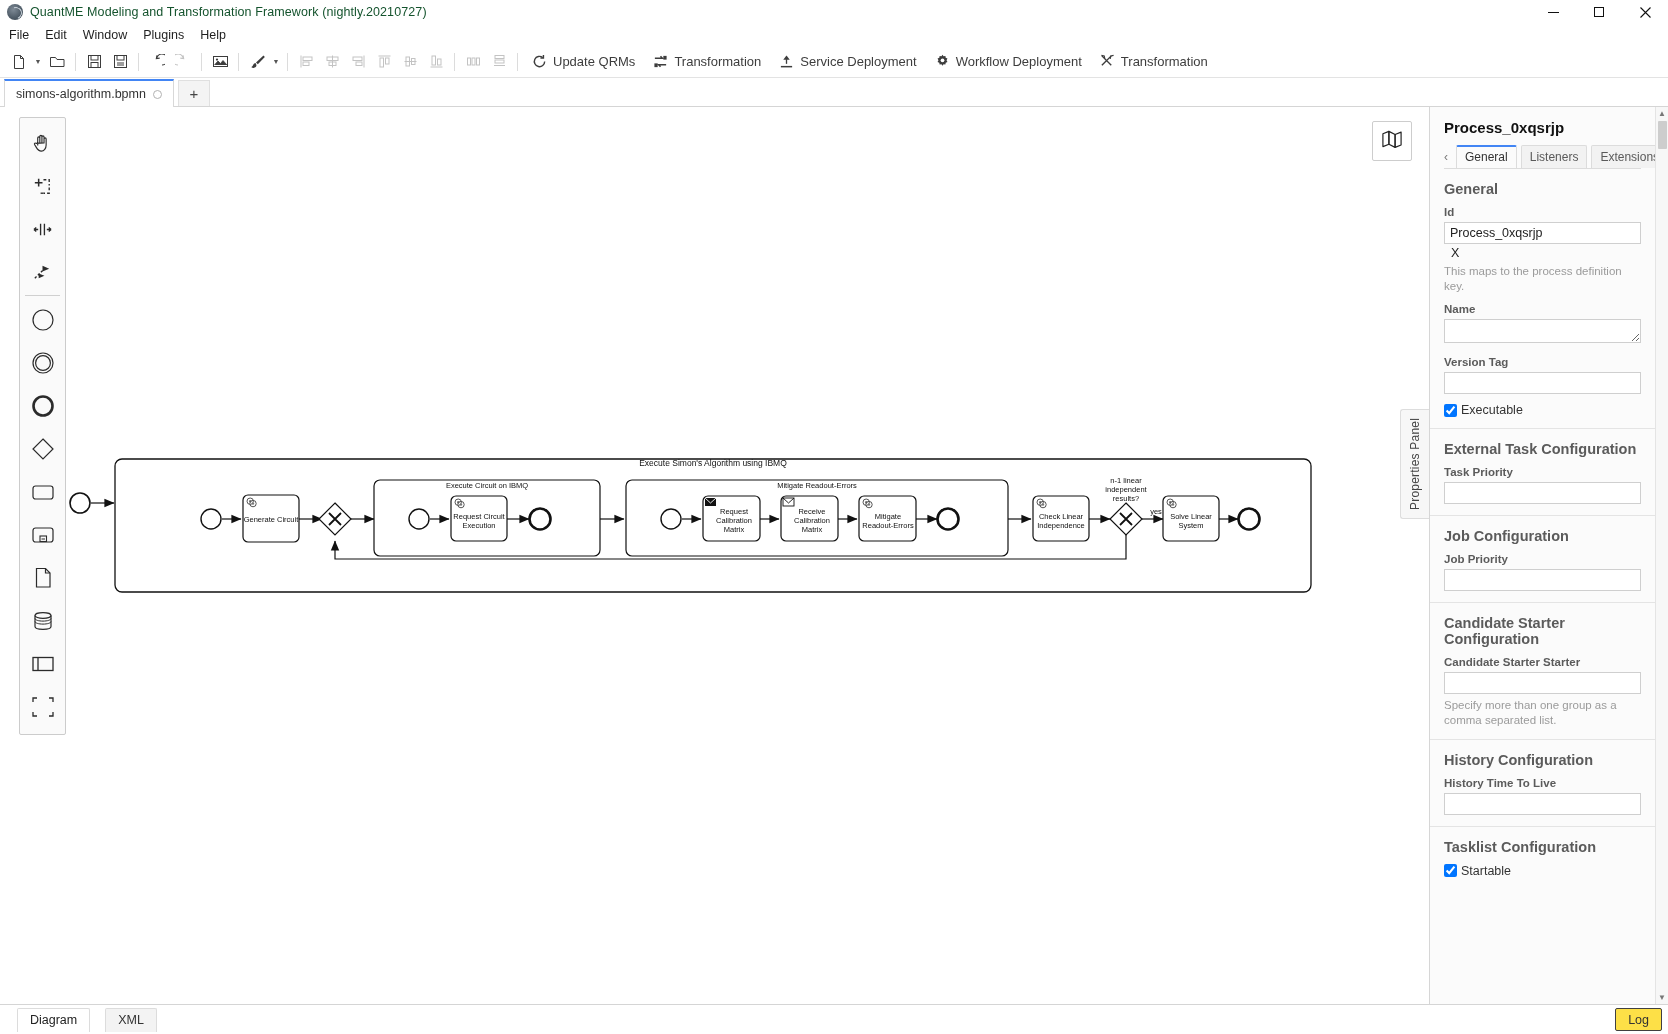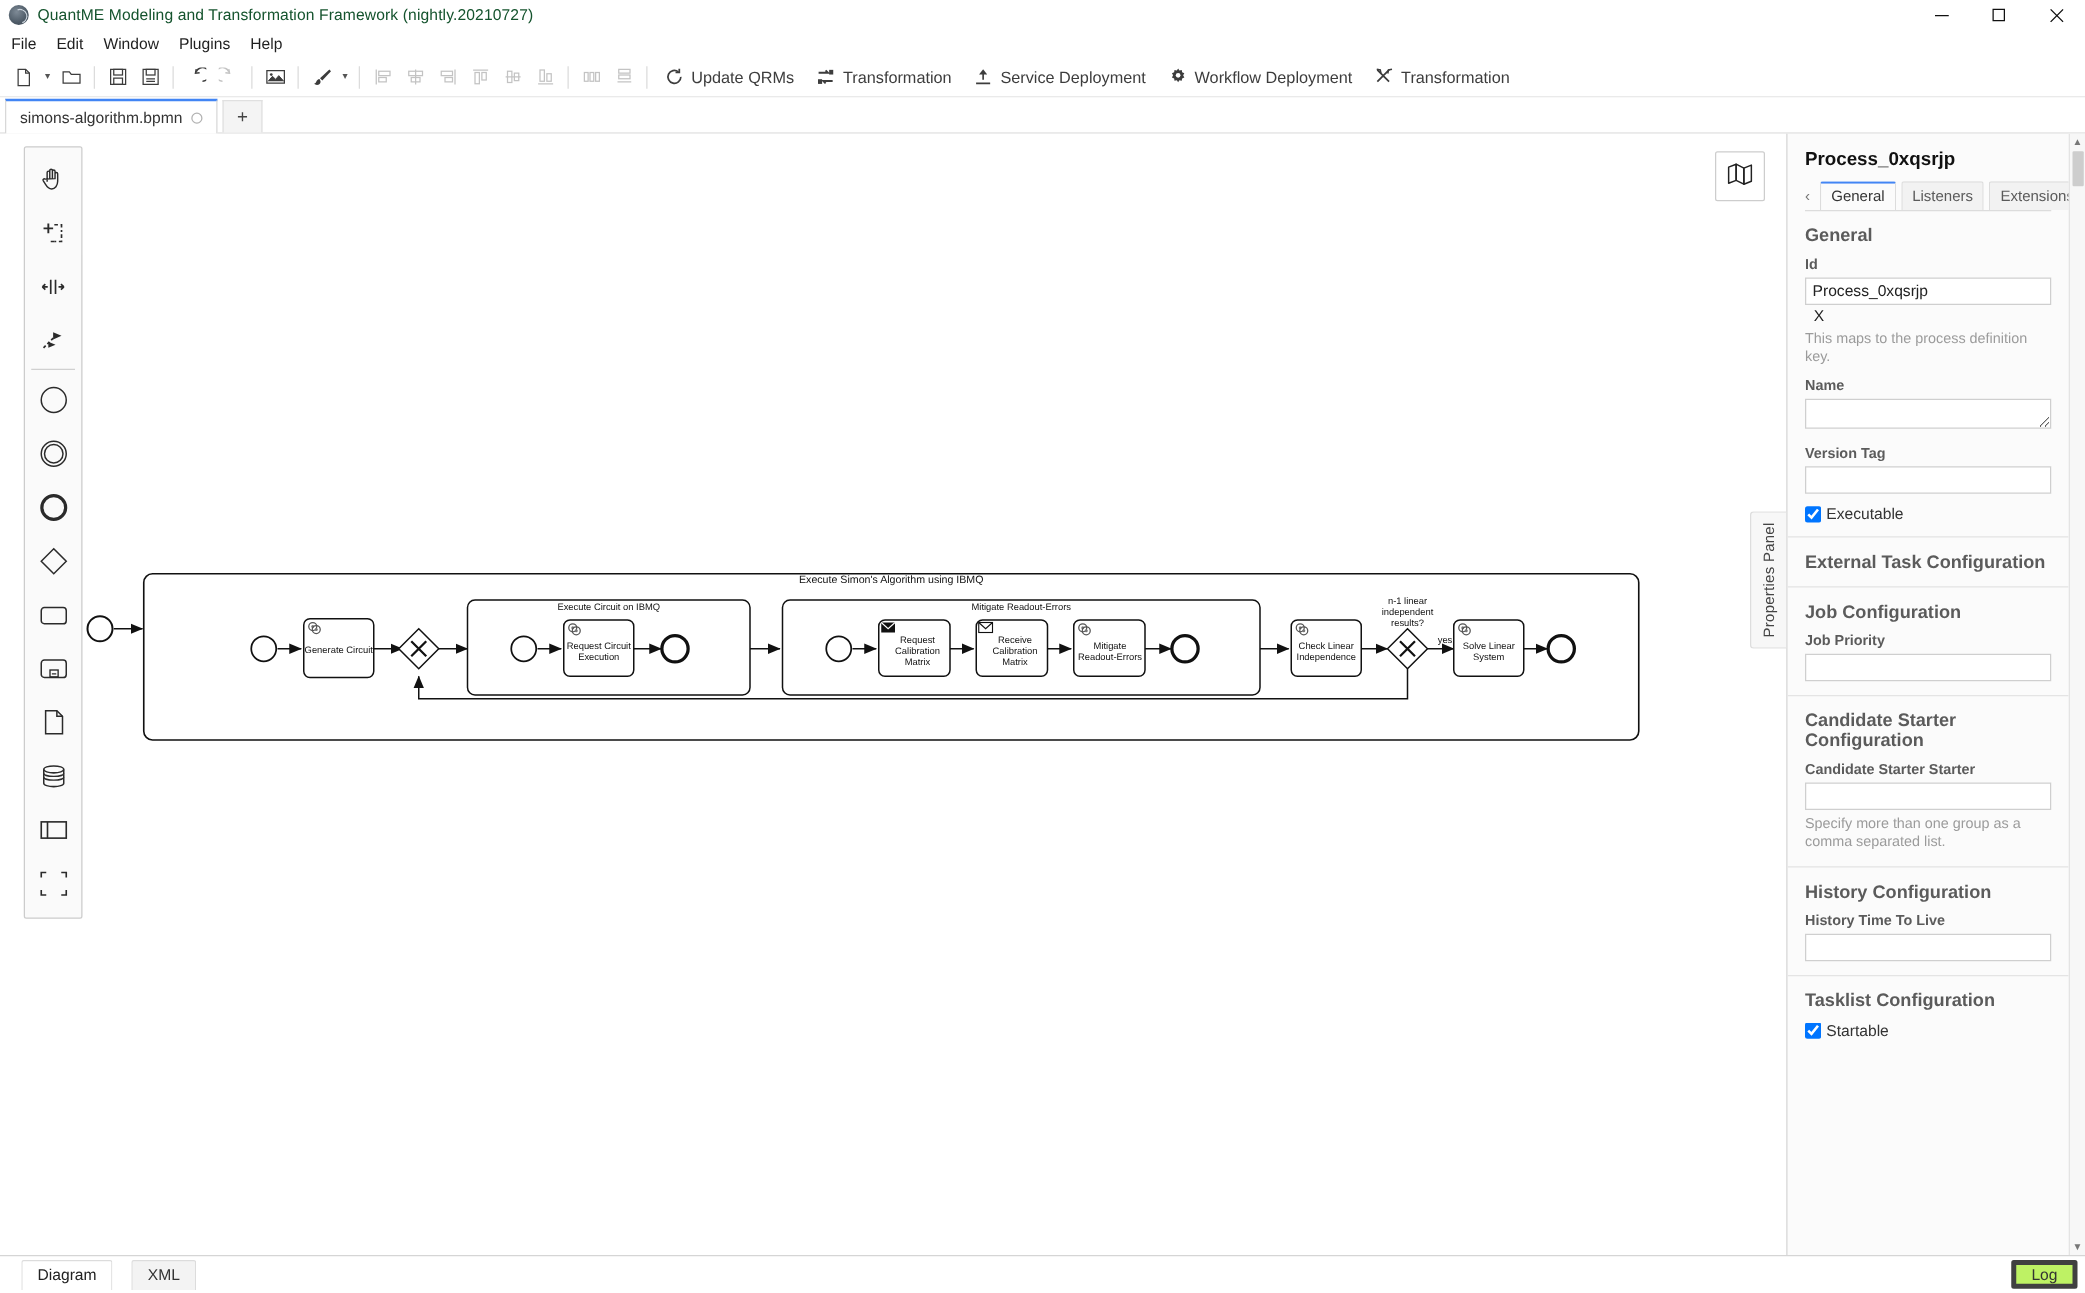--- a/index.html
+++ b/index.html
@@ -268,21 +268,21 @@
     border-radius: 2px 2px 0 0;
     margin-right: 4px;
     margin-left: 11px;
   }
   .btab.active { background: #ffffff; color: #222; }
   .log-btn {
     position: absolute; right: 6px; top: 3px;
     height: 23px; padding: 0 12px;
     display: flex; align-items: center;
     font-size: 12.5px; color: #333;
-    background: #bef264; border: 4px solid #404040;
+    background: #fde047; border: 1px solid #404040;
     border-radius: 2px;
   }
 
   
   .bp-label { font-family: "Liberation Sans", sans-serif; font-size: 8.5px; fill: #111; }
   .bp-label-sm { font-family: "Liberation Sans", sans-serif; font-size: 7.5px; fill: #111; }
 </style>
 </head>
 <body>
 
@@ -726,20 +726,24 @@
             </div>
 
             <div class="chk-row">
               <input type="checkbox" checked="" style="">
               <label>Executable</label>
             </div>
 
             <div class="sec-div"></div>
 
             <div class="sec-title">External Task Configuration</div>
+            <div class="fld-group">
+              <div class="fld-label">Task Priority</div>
+              <input class="fld-input" style="">
+            </div>
 
             <div class="sec-div"></div>
 
             <div class="sec-title">Job Configuration</div>
             <div class="fld-group">
               <div class="fld-label">Job Priority</div>
               <input class="fld-input" style="">
             </div>
 
             <div class="sec-div"></div>

